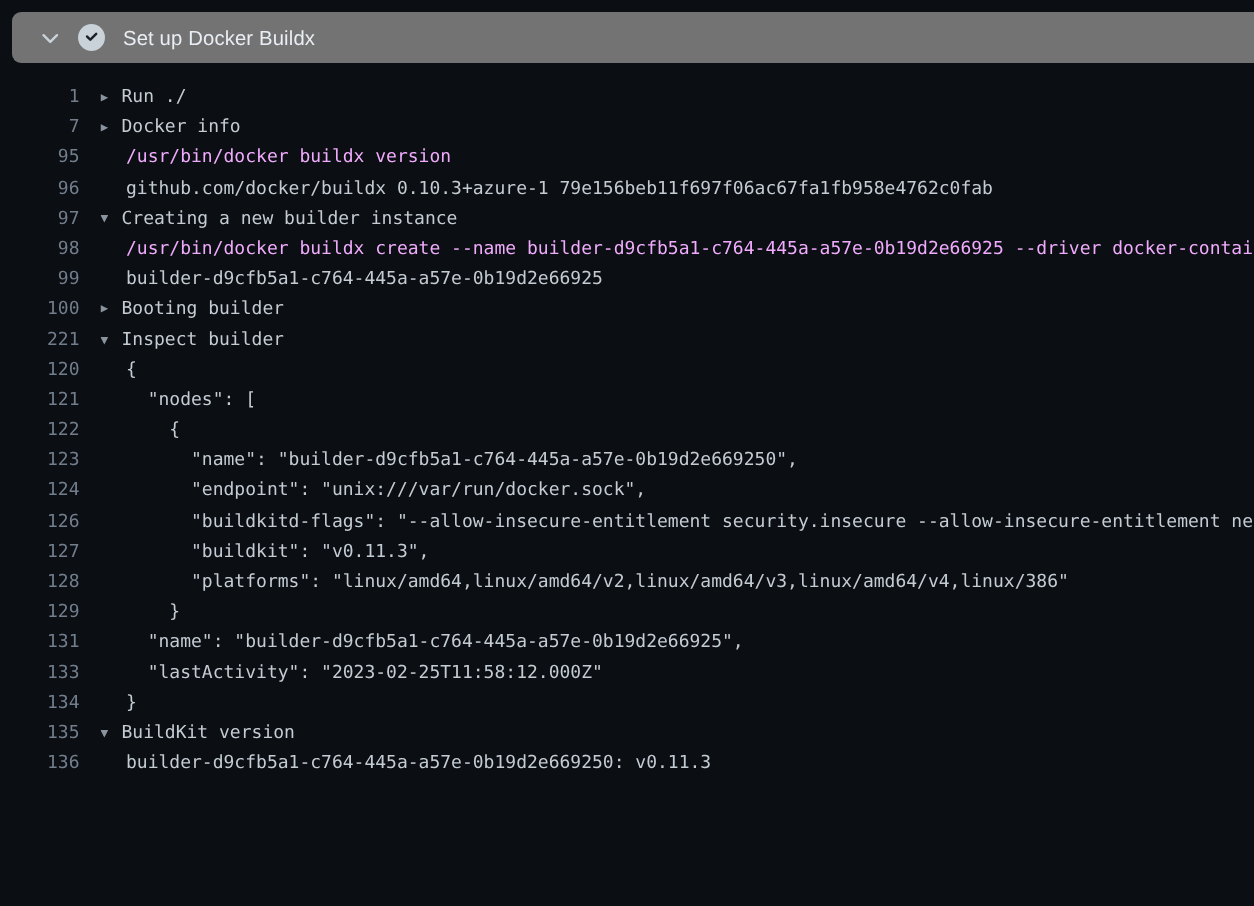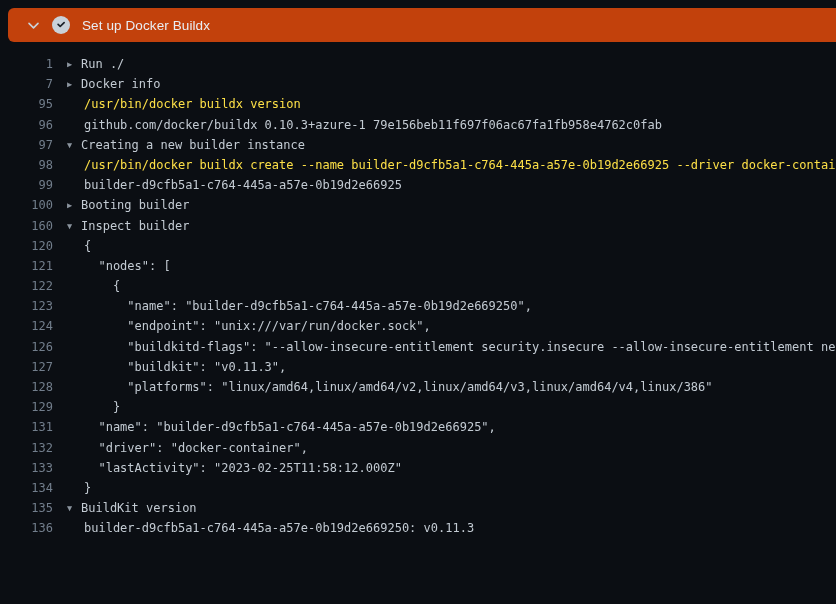--- a/index.html
+++ b/index.html
@@ -7,21 +7,21 @@
     width: 836px; height: 604px;
     background: #0b0e13;
     overflow: hidden;
     font-family: "DejaVu Sans Mono", "Liberation Mono", monospace;
   }
   
   .step-header {
     position: absolute;
     left: 8px; top: 8px;
     width: 828px; height: 34px;
-    background: #c2410c;
+    background: #737373;
     border-radius: 6px 0 0 6px;
     display: flex;
     align-items: center;
     padding: 0 10px;
     cursor: pointer;
   }
   .chevron-wrap { width: 15px; height: 15px; margin-left: 8px; flex: none; display: flex; align-items: center; }
   .status-wrap  { width: 18px; height: 18px; margin-left: 11px; flex: none; display: flex; align-items: center; }
   .step-title {
     margin-left: 12px;
@@ -56,21 +56,21 @@
   .arrow {
     display: inline-block;
     width: 14px;
     font-size: 8.5px;
     color: #8b949e;
     cursor: pointer;
     vertical-align: 1px;
   }
   .txt { color: #c3cbd3; }
   .row.group .txt { cursor: pointer; }
-  .row.command .txt { color: #fde047; padding-left: 17px; }
+  .row.command .txt { color: #f0abfc; padding-left: 17px; }
   .row.output  .txt { padding-left: 17px; }
 </style>
 </head>
 <body>
 
 <div class="step-header">
   <span class="chevron-wrap">
     <svg width="15" height="15" viewBox="0 0 16 16">
       <path d="M3.2 5.8 L8 10.6 L12.8 5.8" fill="none" stroke="#c9d1d9" stroke-width="1.7" stroke-linecap="round" stroke-linejoin="round"></path>
     </svg>
@@ -111,21 +111,21 @@
   </div>
     <div class="row output">
     <span class="num">99</span>
     <span class="content"><span class="txt">builder-d9cfb5a1-c764-445a-a57e-0b19d2e66925</span></span>
   </div>
     <div class="row group">
     <span class="num">100</span>
     <span class="content"><span class="arrow">▶</span><span class="txt">Booting builder</span></span>
   </div>
     <div class="row group">
-    <span class="num">160</span>
+    <span class="num">221</span>
     <span class="content"><span class="arrow">▼</span><span class="txt">Inspect builder</span></span>
   </div>
     <div class="row output">
     <span class="num">120</span>
     <span class="content"><span class="txt">{</span></span>
   </div>
     <div class="row output">
     <span class="num">121</span>
     <span class="content"><span class="txt">  "nodes": [</span></span>
   </div>
@@ -155,24 +155,20 @@
   </div>
     <div class="row output">
     <span class="num">129</span>
     <span class="content"><span class="txt">    }</span></span>
   </div>
     <div class="row output">
     <span class="num">131</span>
     <span class="content"><span class="txt">  "name": "builder-d9cfb5a1-c764-445a-a57e-0b19d2e66925",</span></span>
   </div>
     <div class="row output">
-    <span class="num">132</span>
-    <span class="content"><span class="txt">  "driver": "docker-container",</span></span>
-  </div>
-    <div class="row output">
     <span class="num">133</span>
     <span class="content"><span class="txt">  "lastActivity": "2023-02-25T11:58:12.000Z"</span></span>
   </div>
     <div class="row output">
     <span class="num">134</span>
     <span class="content"><span class="txt">}</span></span>
   </div>
     <div class="row group">
     <span class="num">135</span>
     <span class="content"><span class="arrow">▼</span><span class="txt">BuildKit version</span></span>

